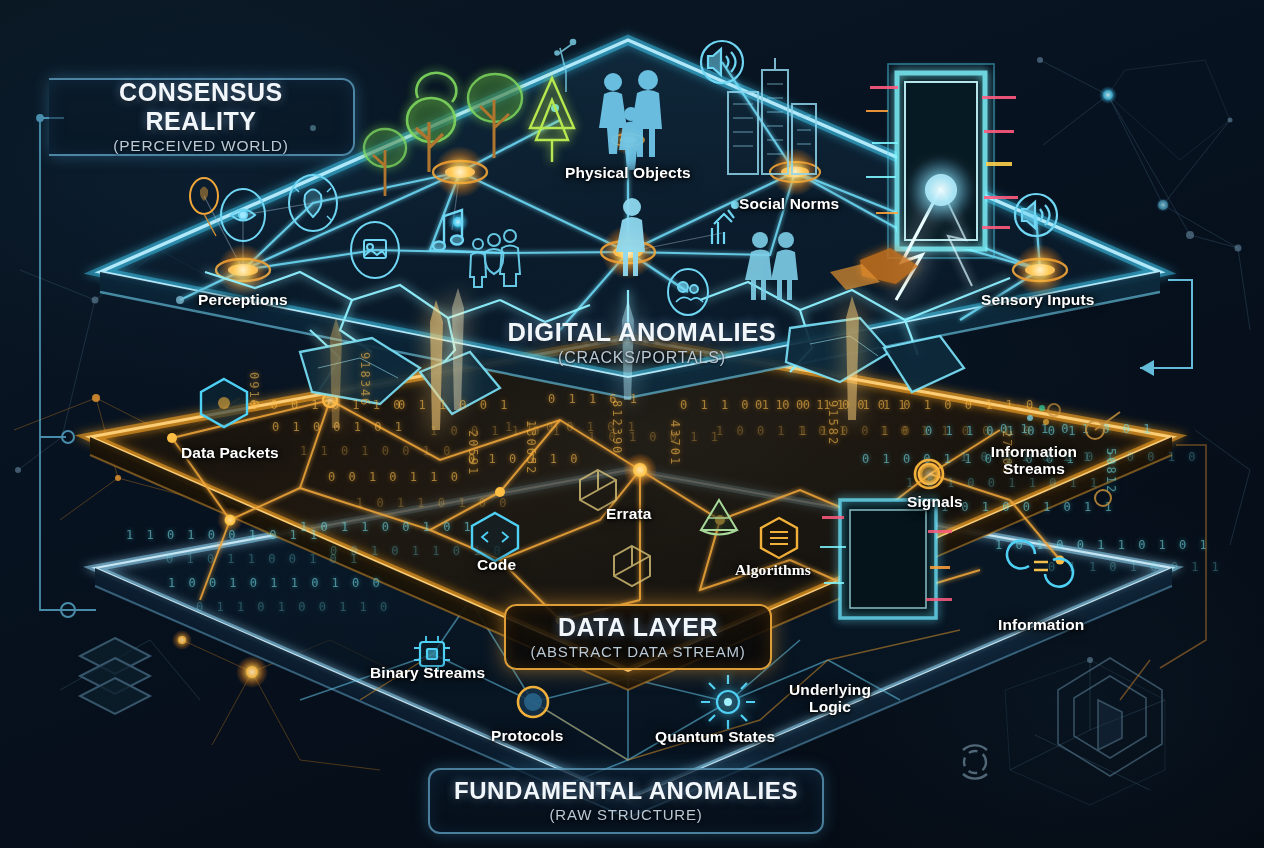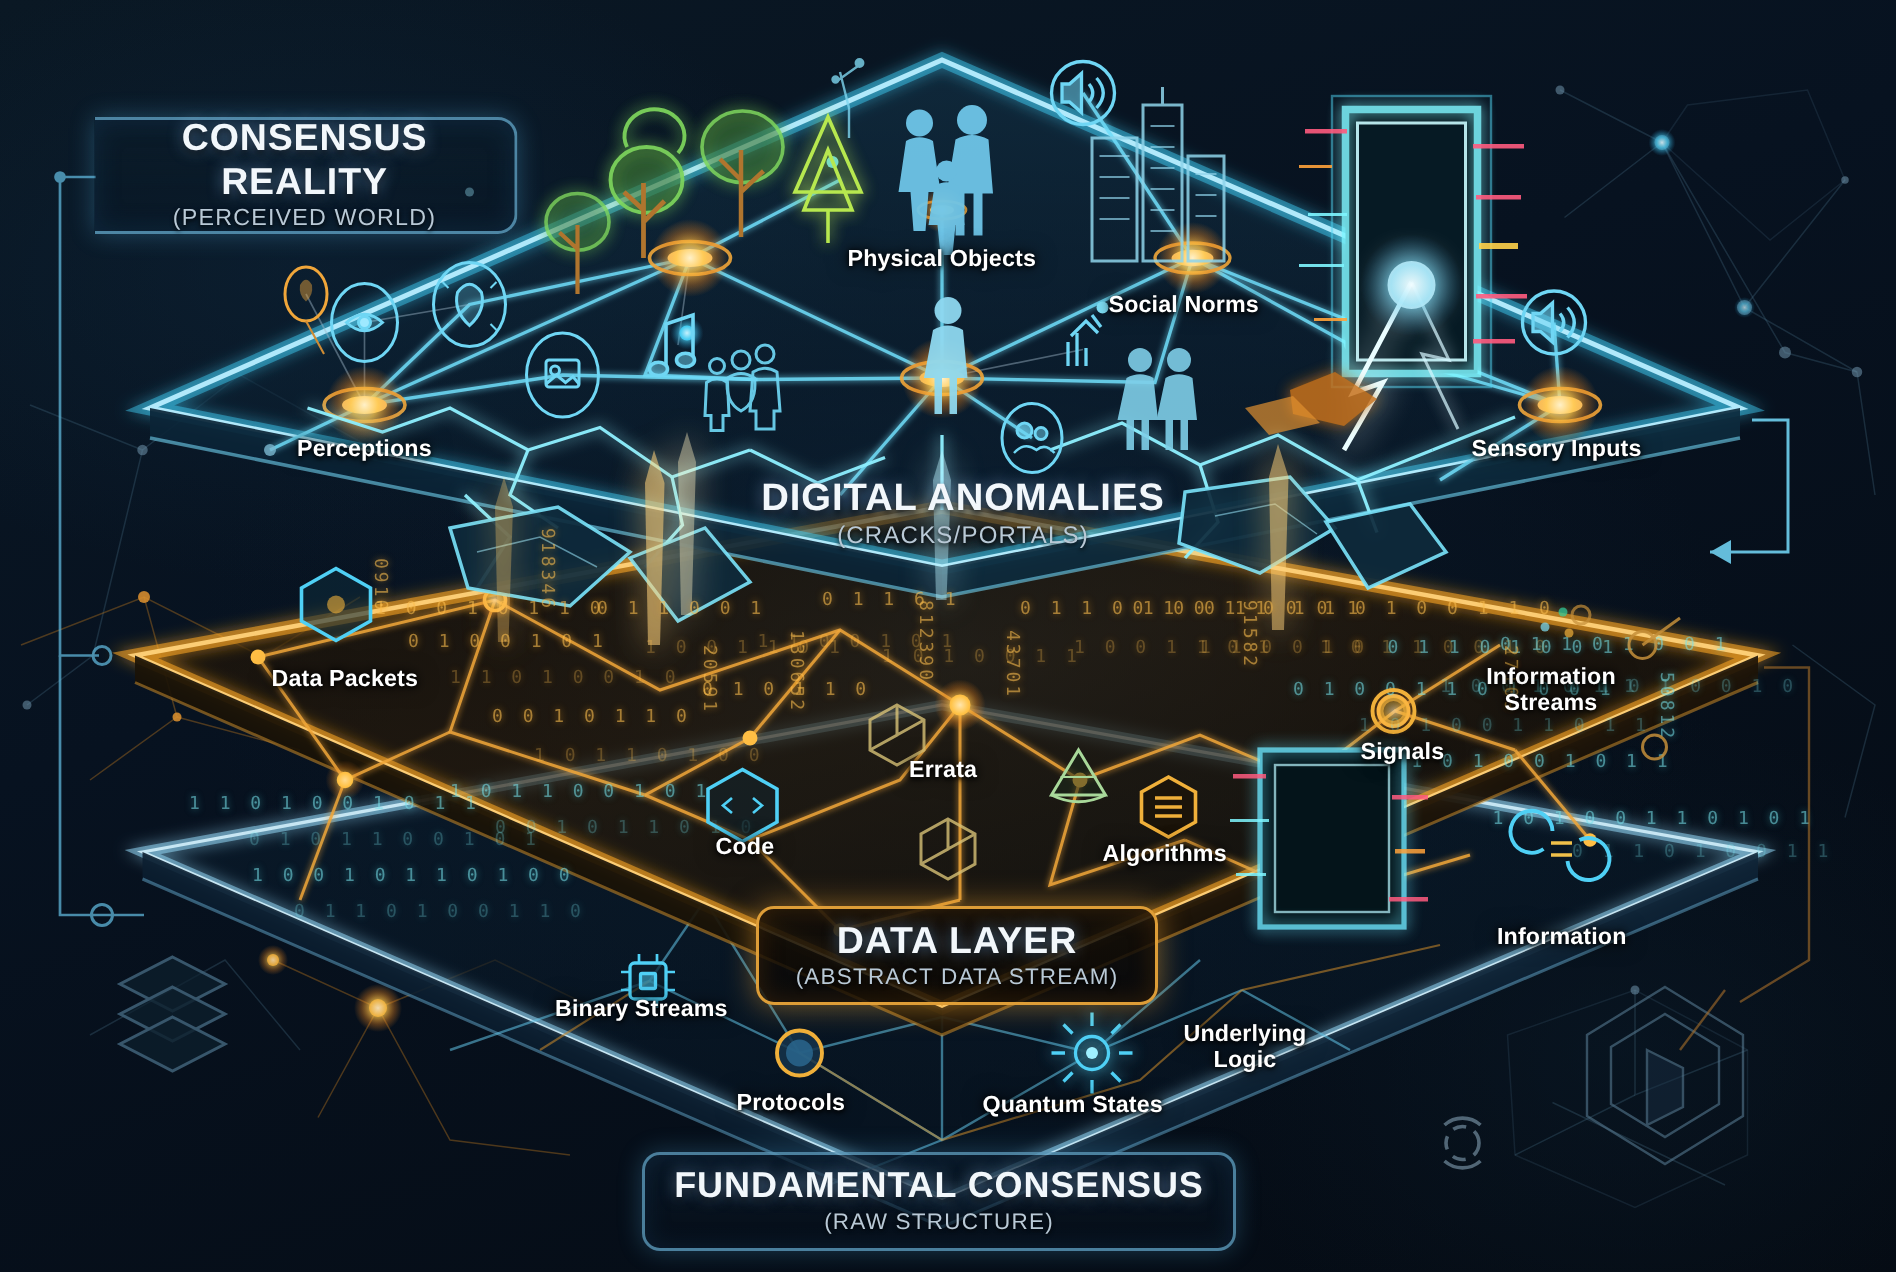--- a/index.html
+++ b/index.html
@@ -52,21 +52,21 @@
     letter-spacing:0.6px;
     text-shadow:0 0 10px rgba(150,200,255,0.55), 0 2px 4px rgba(0,0,0,0.95);
   }
   .plate .t2{
     font-weight:400;
     color:#b9c9d6;
     letter-spacing:0.8px;
     text-shadow:0 1px 3px rgba(0,0,0,0.95);
   }
   #plate-consensus{
-    left:63px; top:78px; width:282px; height:78px;
+    left:49px; top:78px; width:306px; height:78px;
     border:2px solid rgba(120,200,240,0.62);
     background:linear-gradient(180deg, rgba(11,28,42,0.60), rgba(8,20,32,0.35));
     box-shadow:0 0 16px rgba(90,190,240,0.30), inset 0 0 18px rgba(30,80,120,0.28);
     border-left:none; border-top-left-radius:0; border-bottom-left-radius:0;
   }
   #plate-consensus .t1{ font-size:25px; }
   #plate-consensus .t2{ font-size:15.5px; margin-top:1px; }
 
   #plate-anomalies{
     left:468px; top:307px; width:348px; height:72px;
@@ -698,21 +698,21 @@
 
   <div>
     <div class="node-label" style="left:198px; top:291px;">Perceptions</div>
     <div class="node-label" style="left:565px; top:164px;">Physical Objects</div>
     <div class="node-label" style="left:739px; top:195px;">Social Norms</div>
     <div class="node-label" style="left:981px; top:291px;">Sensory Inputs</div>
 
     <div class="node-label" style="left:181px; top:444px;">Data Packets</div>
     <div class="node-label" style="left:477px; top:556px;">Code</div>
     <div class="node-label" style="left:606px; top:505px;">Errata</div>
-    <div class="node-label" style="left:735px; top:561px;">Algorithms</div>
+    <div class="node-label" style="left:735px; top:561px;font-family:Liberation Serif, serif;">Algorithms</div>
     <div class="node-label" style="left:907px; top:493px;">Signals</div>
     <div class="node-label two" style="left:982px; top:443px; width:104px;">Information Streams</div>
     <div class="node-label" style="left:998px; top:576px;margin-top:40px;">Information</div>
 
     <div class="node-label" style="left:370px; top:664px;">Binary Streams</div>
     <div class="node-label" style="left:491px; top:727px;">Protocols</div>
     <div class="node-label" style="left:655px; top:728px;">Quantum States</div>
     <div class="node-label two" style="left:784px; top:681px; width:92px;">Underlying Logic</div>
   </div>
 
@@ -725,17 +725,17 @@
     <div class="t1">DIGITAL ANOMALIES</div>
     <div class="t2">(CRACKS/PORTALS)</div>
   </div>
 
   <div class="plate" id="plate-data">
     <div class="t1">DATA LAYER</div>
     <div class="t2">(ABSTRACT DATA STREAM)</div>
   </div>
 
   <div class="plate" id="plate-substrate">
-    <div class="t1">FUNDAMENTAL CONSENSUS</div>
+    <div class="t1">FUNDAMENTAL ANOMALIES</div>
     <div class="t2">(RAW STRUCTURE)</div>
   </div>
 
 </div>
 
 </body></html>

